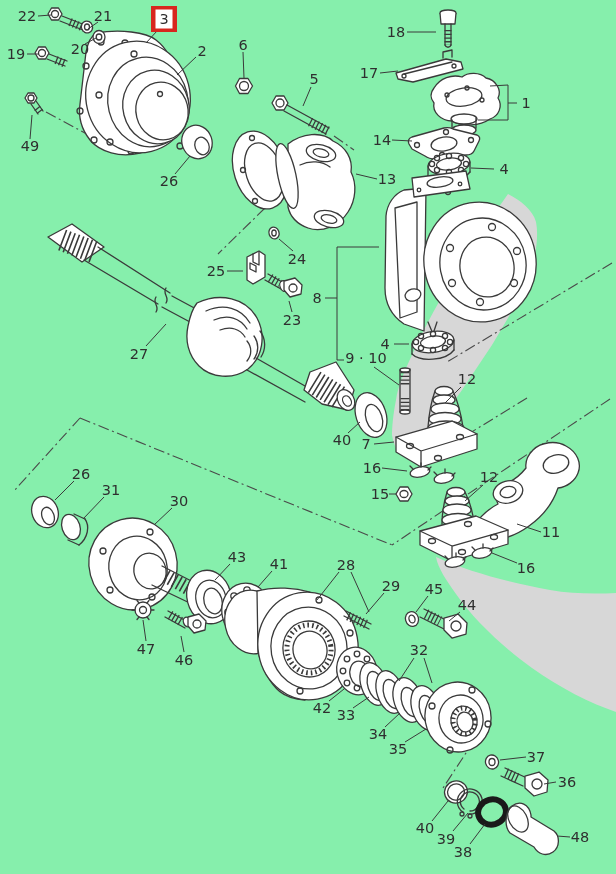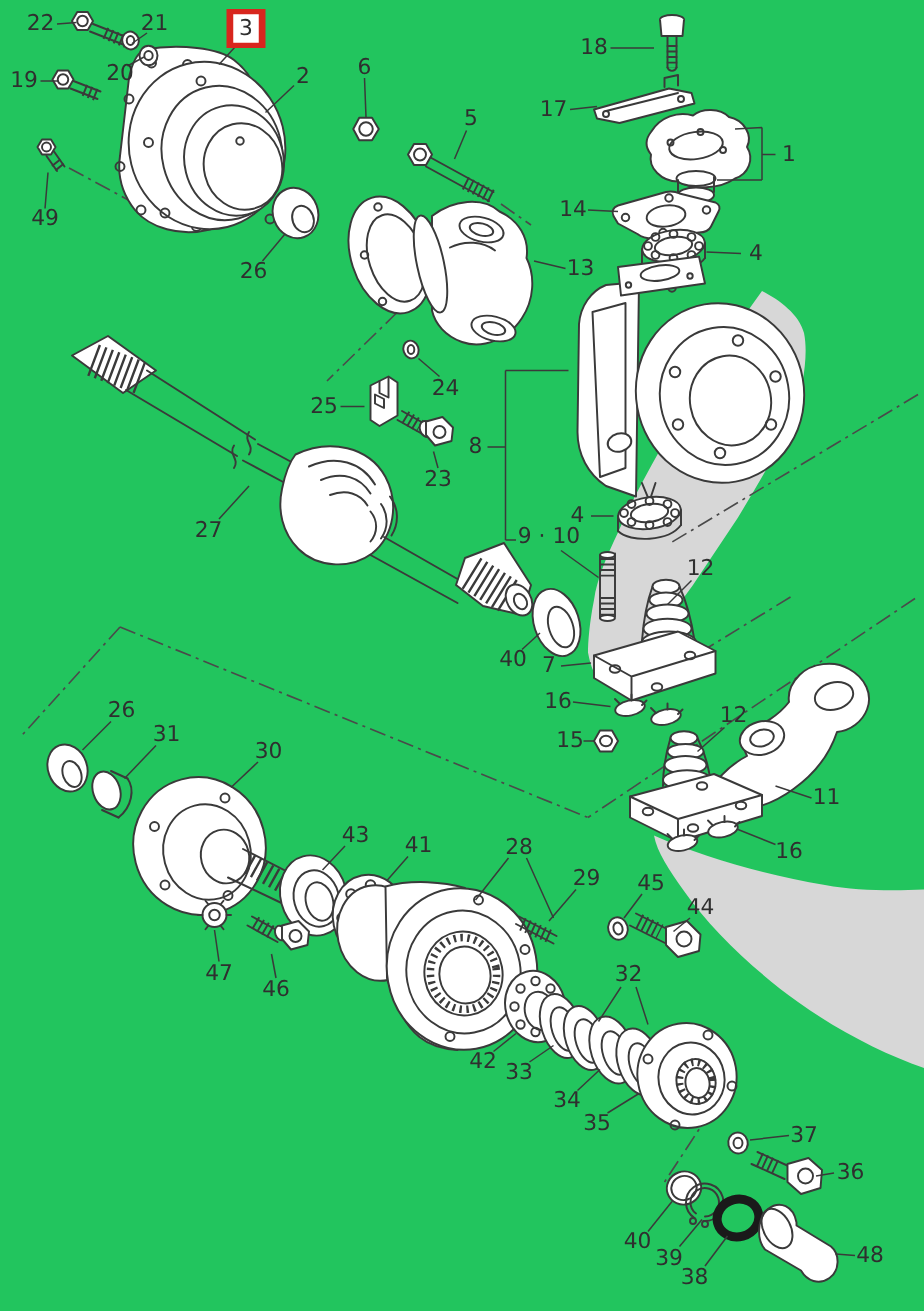--- a/index.html
+++ b/index.html
@@ -1,16 +1,16 @@
 <!DOCTYPE html>
 <html><head>
 <meta charset="utf-8">
 <style>
   html,body{margin:0;padding:0;background:#fff;}
-  #stage{position:relative;width:616px;height:874px;background:#22c55e;overflow:hidden;}
+  #stage{position:relative;width:616px;height:874px;background:#86efac;overflow:hidden;}
   svg{display:block;}
   .ln{stroke:#3a3a3a;stroke-width:1.3;fill:none;stroke-linecap:round;stroke-linejoin:round;}
   .fw{stroke:#3a3a3a;stroke-width:1.3;fill:#ffffff;stroke-linejoin:round;}
   .ldr{stroke:#3a3a3a;stroke-width:1;fill:none;}
   .dd{stroke:#4a4a4a;stroke-width:1.1;fill:none;stroke-dasharray:11 3.5 2 3.5;}
   .thr{stroke:#3a3a3a;fill:none;stroke-dasharray:1.3 2.4;}
   .spl{stroke:#3a3a3a;fill:none;stroke-dasharray:1.6 3;}
   .lbl{font:14.5px "DejaVu Sans", sans-serif;fill:#2f2f2f;text-anchor:middle;dominant-baseline:central;}
 </style>
 </head>

